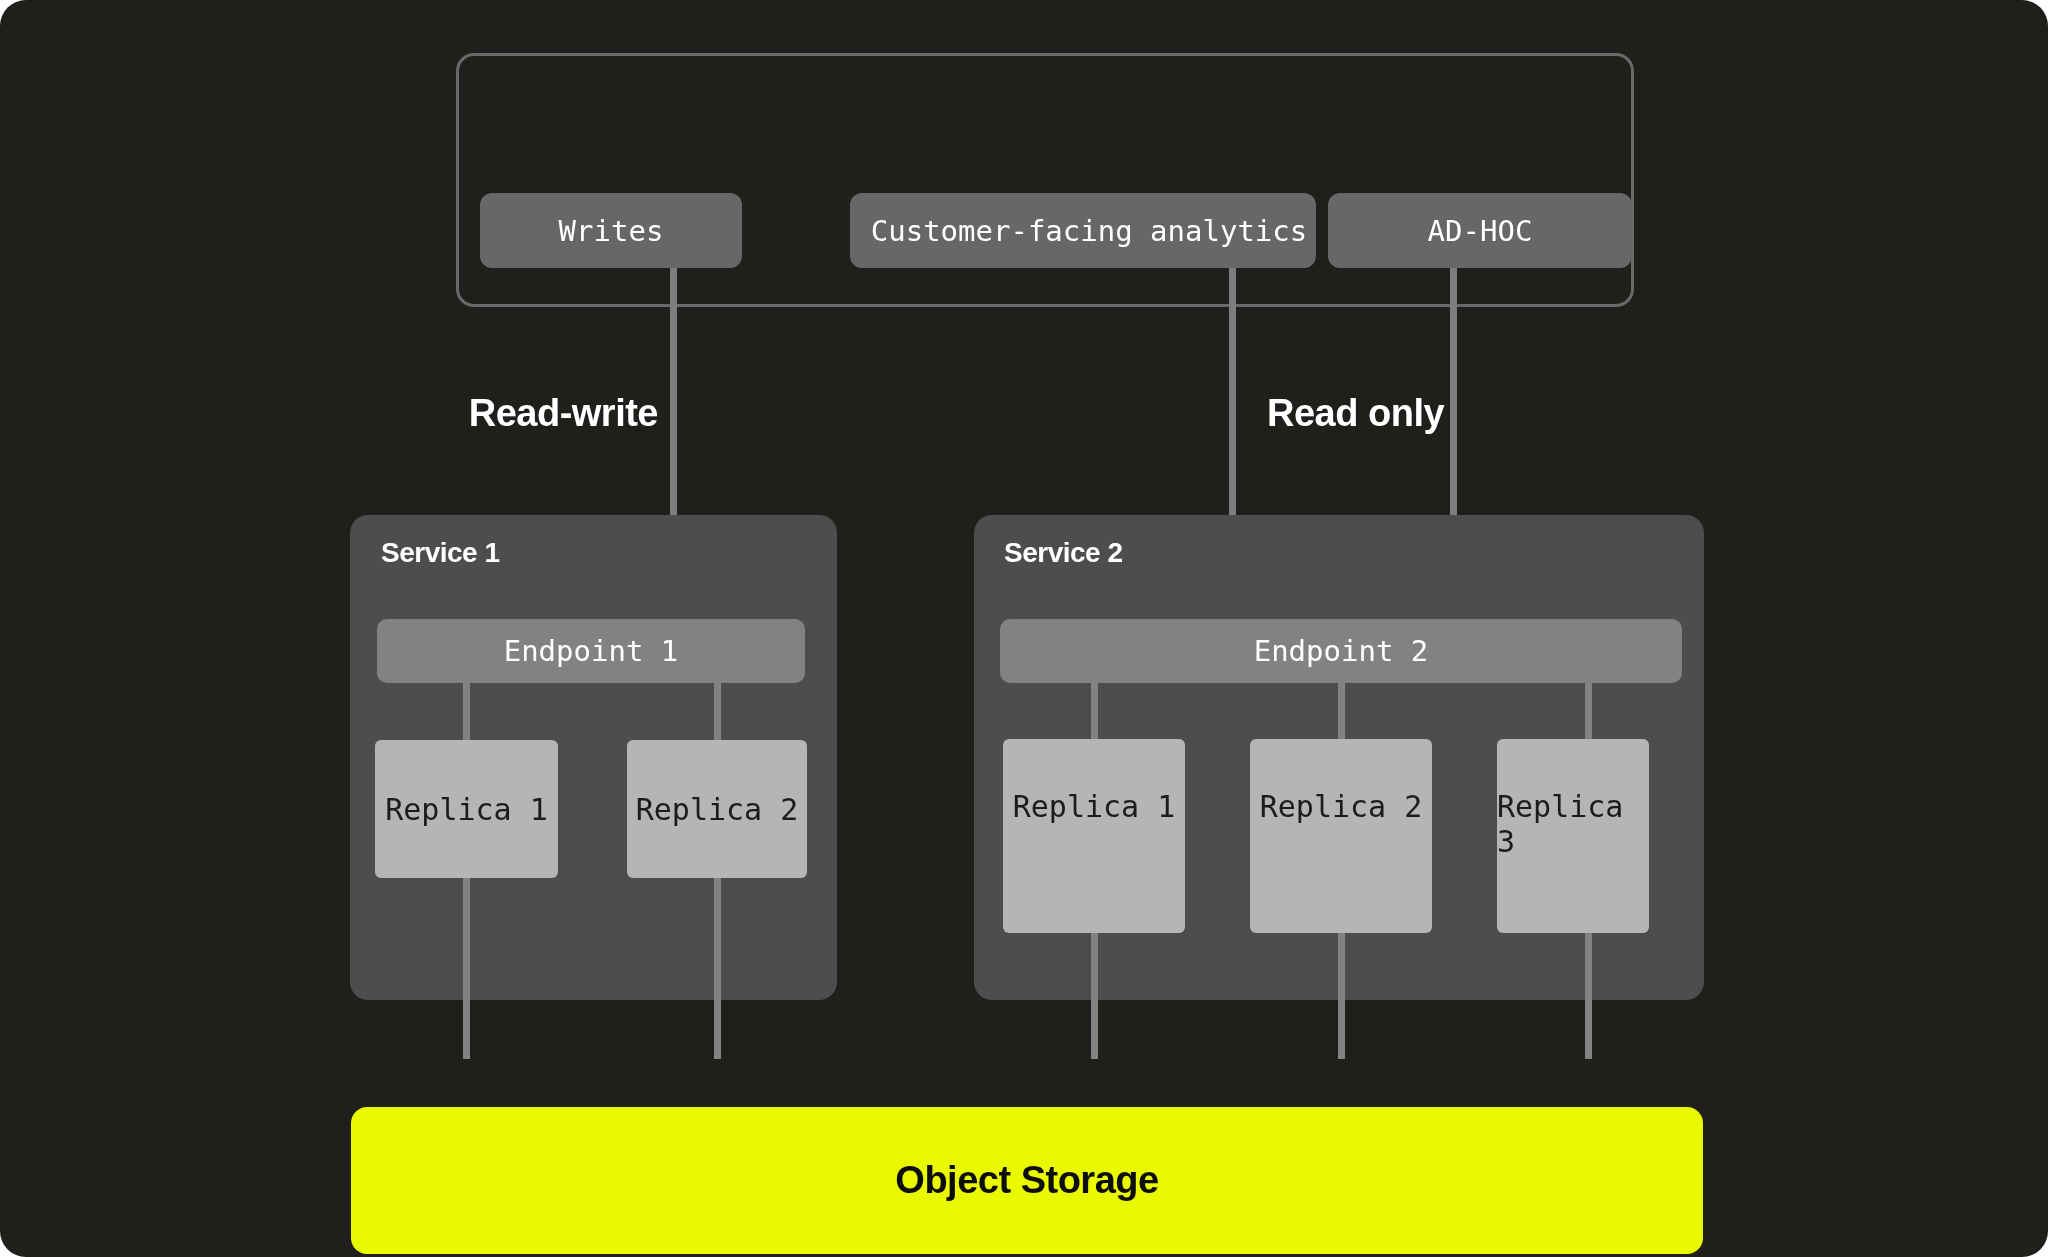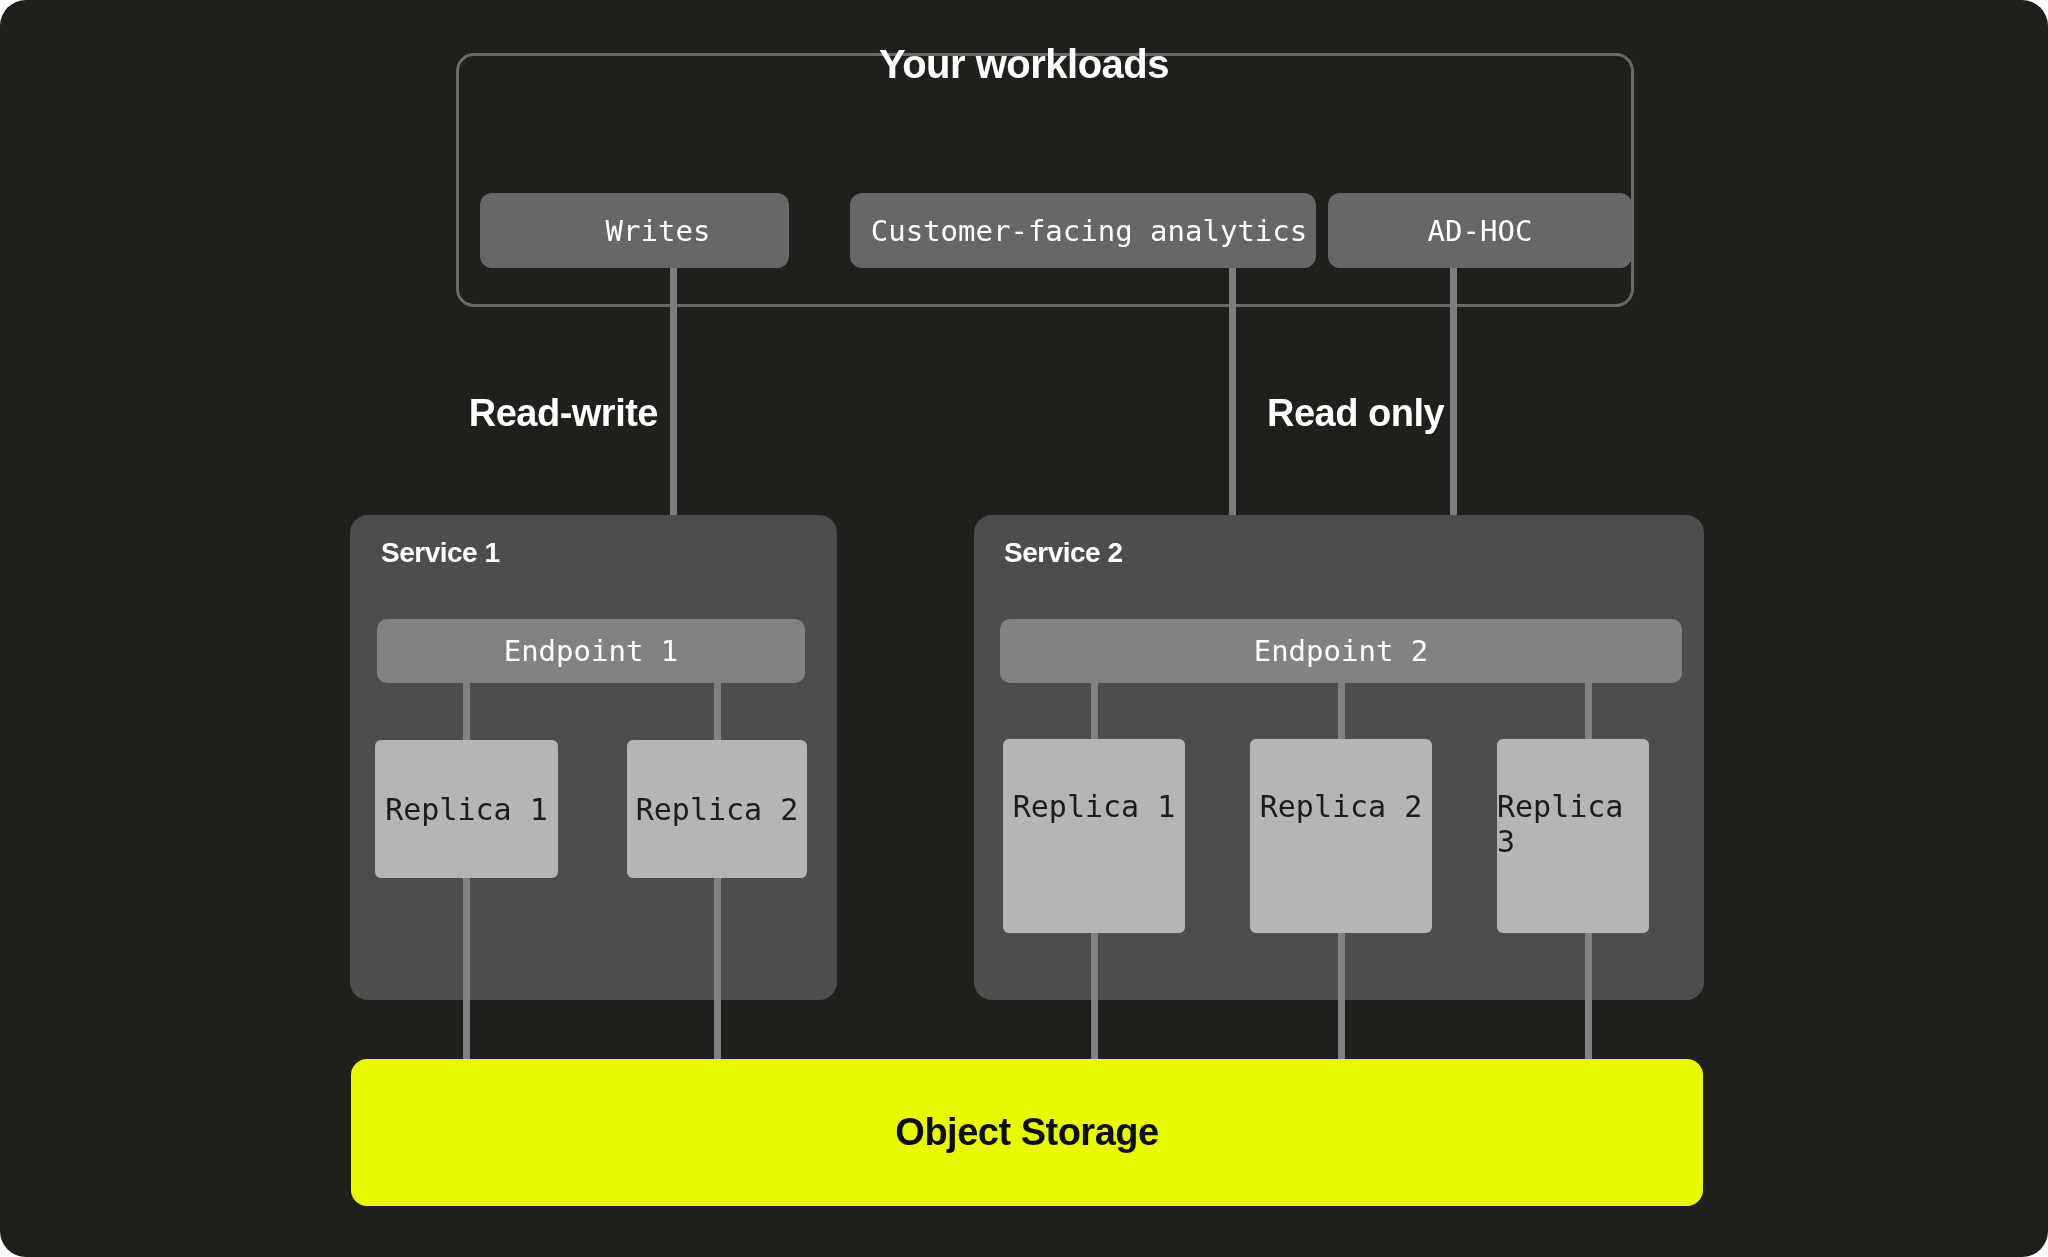--- a/index.html
+++ b/index.html
@@ -18,21 +18,21 @@
   }
   .workloads-title{
     position:absolute;left:0;right:0;top:42px;
     text-align:center;color:#ffffff;font-size:40px;font-weight:bold;letter-spacing:-0.5px;
   }
   .wl-btn{
     position:absolute;top:193px;height:75px;border-radius:12px;background:#676767;
     display:flex;align-items:center;justify-content:center;
     color:#ffffff;font-family:"DejaVu Sans Mono", monospace;font-size:29px;
   }
-  .wl-btn.writes{left:480px;width:262px;padding-left:47px;}
+  .wl-btn.writes{left:480px;width:262px;}
   .wl-btn.analytics{left:850px;width:454px;padding-left:12px;}
   .wl-btn.adhoc{left:1328px;width:304px;}
 
   
   .arrow-shaft{position:absolute;width:7px;background:#7E7E7E;}
   .arrow-head{
     position:absolute;width:0;height:0;
     border-left:14px solid transparent;border-right:14px solid transparent;
     border-top:19px solid #7E7E7E;
   }
@@ -87,33 +87,32 @@
   .replica.short{top:740px;height:138px;align-items:center;}
   .replica.tall{top:739px;height:194px;align-items:flex-start;padding-top:50px;}
   .replica.r11{left:375px;width:183px;}
   .replica.r12{left:627px;width:180px;}
   .replica.r21{left:1003px;width:182px;}
   .replica.r22{left:1250px;width:182px;}
   .replica.r23{left:1497px;width:152px;}
 
   
   .storage{
-    position:absolute;left:351px;top:1059px;width:1352px;height:147px;
+    position:absolute;left:351px;top:1107px;width:1352px;height:147px;
     background:#E9F900;border-radius:16px;
     display:flex;align-items:center;justify-content:center;
     color:#0d0d0d;font-size:38px;font-weight:bold;letter-spacing:-0.5px;
   }
 </style>
 </head>
 <body>
 
 <div class="stage">
 
   <div class="workloads-box"></div>
-  <div class="workloads-title">Your workloads</div>
 
   <div class="wl-btn writes">
     <span>Writes</span>
   </div>
   <div class="wl-btn analytics">
     <span>Customer-facing analytics</span>
   </div>
   <div class="wl-btn adhoc">
     <span>AD-HOC</span>
   </div>

